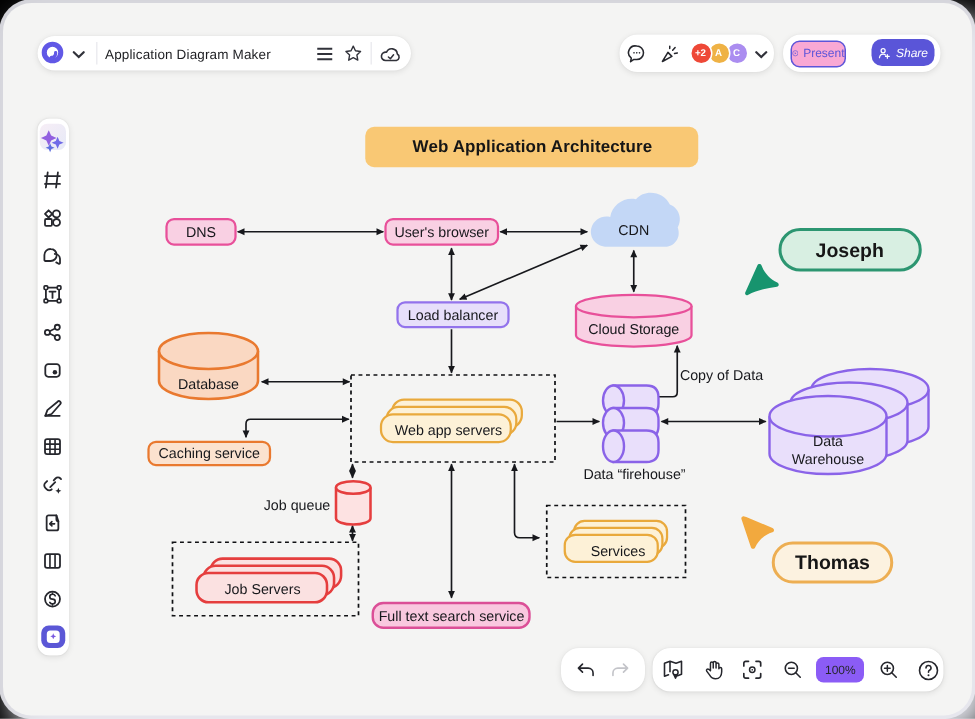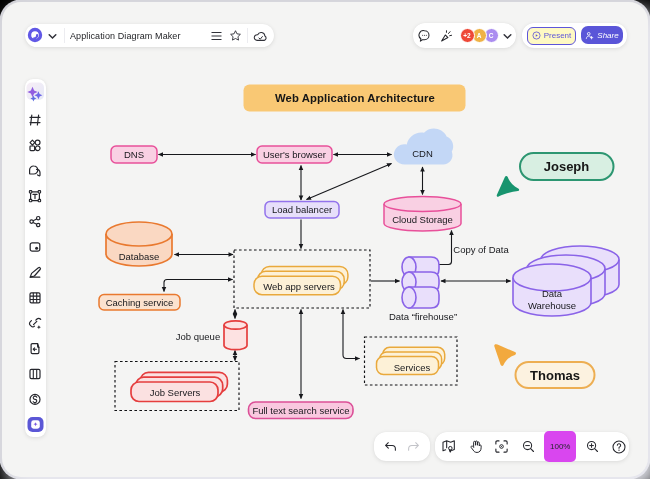--- a/index.html
+++ b/index.html
@@ -3,21 +3,21 @@
 <meta charset="utf-8">
 <style>
 html,body{margin:0;padding:0;background:#000;width:650px;height:479px;overflow:hidden;}
 *{box-sizing:border-box;font-family:"Liberation Sans",sans-serif;}
 #win{position:absolute;left:2px;top:2px;width:646px;height:475px;border-radius:19px;background:#f4f4f3;box-shadow:0 0 0 2.5px rgba(233,233,240,.9),9px 11px 20px 3px rgba(234,235,242,.95);}
 .pill{position:absolute;background:#fff;border-radius:12px;box-shadow:0 1px 4px rgba(0,0,0,.10),0 0 1px rgba(0,0,0,.06);}
 #bar1{left:25px;top:24px;width:249px;height:23px;display:flex;align-items:center;}
 #bar1 .ttl{font-size:9px;color:#1d1e22;letter-spacing:.1px;}
 #bar2{left:413px;top:23px;width:103px;height:25px;display:flex;align-items:center;}
 #bar3{left:522px;top:23px;width:105px;height:25px;display:flex;align-items:center;}
-#present{position:absolute;left:5px;top:3.5px;width:49px;height:18px;border:1.2px solid #5d55d9;border-radius:6px;color:#5d55d9;font-size:8px;display:flex;align-items:center;justify-content:center;gap:3px;background:#fef9c3;}
+#present{position:absolute;left:5px;top:3.5px;width:37px;height:18px;border:1.2px solid #5d55d9;border-radius:6px;color:#5d55d9;font-size:8px;display:flex;align-items:center;justify-content:center;gap:3px;background:#f9a8d4;}
 #share{position:absolute;left:59px;top:3px;width:42px;height:18px;background:#5a55d8;border-radius:7px;color:#fff;font-size:8px;display:flex;align-items:center;justify-content:center;gap:3px;font-style:italic;}
 #sidebar{left:24.5px;top:79px;width:21.5px;height:358px;border-radius:8px;}
 #toolL{left:374px;top:432px;width:56px;height:29px;display:flex;align-items:center;justify-content:center;gap:10px;}
 #toolR{left:435px;top:432px;width:194px;height:29px;display:flex;align-items:center;}
 .av{width:15px;height:15px;border-radius:50%;color:#fff;font-size:6.5px;font-weight:bold;display:flex;align-items:center;justify-content:center;border:1.5px solid #fff;}
 svg{display:block;}
 #diagram{position:absolute;left:0;top:0;}
 .dlab{font-size:9.5px;fill:#17181c;}
 .blab{font-weight:bold;font-size:11.3px;fill:#161616;letter-spacing:.1px}
 .nlab{font-weight:bold;font-size:13px;fill:#161616;}
@@ -257,21 +257,21 @@
  <svg width="15" height="15" viewBox="0 0 24 24" style="margin-left:11px">
       <path d="M3,8 V5 a2,2 0 0 1 2,-2 h3 M16,3 h3 a2,2 0 0 1 2,2 v3 M21,16 v3 a2,2 0 0 1 -2,2 h-3 M8,21 H5 a2,2 0 0 1 -2,-2 v-3" fill="none" stroke="#26272d" stroke-width="1.8" stroke-linecap="round"></path>
       <circle cx="12" cy="12" r="2.9" fill="none" stroke="#26272d" stroke-width="1.6"></circle>
       <circle cx="12" cy="12" r="0.9" fill="#26272d"></circle>
     </svg>
  <svg width="15" height="15" viewBox="0 0 24 24" style="margin-left:12px">
       <circle cx="10.5" cy="10.5" r="6.5" fill="none" stroke="#26272d" stroke-width="1.7"></circle>
       <path d="M15.5,15.5 L20,20" stroke="#26272d" stroke-width="1.7" stroke-linecap="round"></path>
       <path d="M7.5,10.5 h6" stroke="#26272d" stroke-width="1.6" stroke-linecap="round"></path>
     </svg>
- <div style="margin-left:8px;background:#d946ef;border-radius:5px;height:31px;padding:0 6px;display:flex;align-items:center;font-size:8px;color:#26272d">100%</div>
+ <div style="margin-left:8px;background:#8b5cf6;border-radius:5px;height:17px;padding:0 6px;display:flex;align-items:center;font-size:8px;color:#26272d">100%</div>
  <svg width="15" height="15" viewBox="0 0 24 24" style="margin-left:9px">
       <circle cx="10.5" cy="10.5" r="6.5" fill="none" stroke="#26272d" stroke-width="1.7"></circle>
       <path d="M15.5,15.5 L20,20" stroke="#26272d" stroke-width="1.7" stroke-linecap="round"></path>
       <path d="M7.5,10.5 h6 M10.5,7.5 v6" stroke="#26272d" stroke-width="1.6" stroke-linecap="round"></path>
     </svg>
  <svg width="16" height="16" viewBox="0 0 24 24" style="margin-left:11px">
       <circle cx="12" cy="12" r="9" fill="none" stroke="#26272d" stroke-width="1.6"></circle>
       <path d="M9.5,9.5 a2.5,2.5 0 1 1 3.5,2.3 c-0.7,0.3 -1,0.8 -1,1.6 v0.4" fill="none" stroke="#26272d" stroke-width="1.6" stroke-linecap="round"></path>
       <circle cx="12" cy="16.8" r="1" fill="#26272d"></circle>
     </svg>

